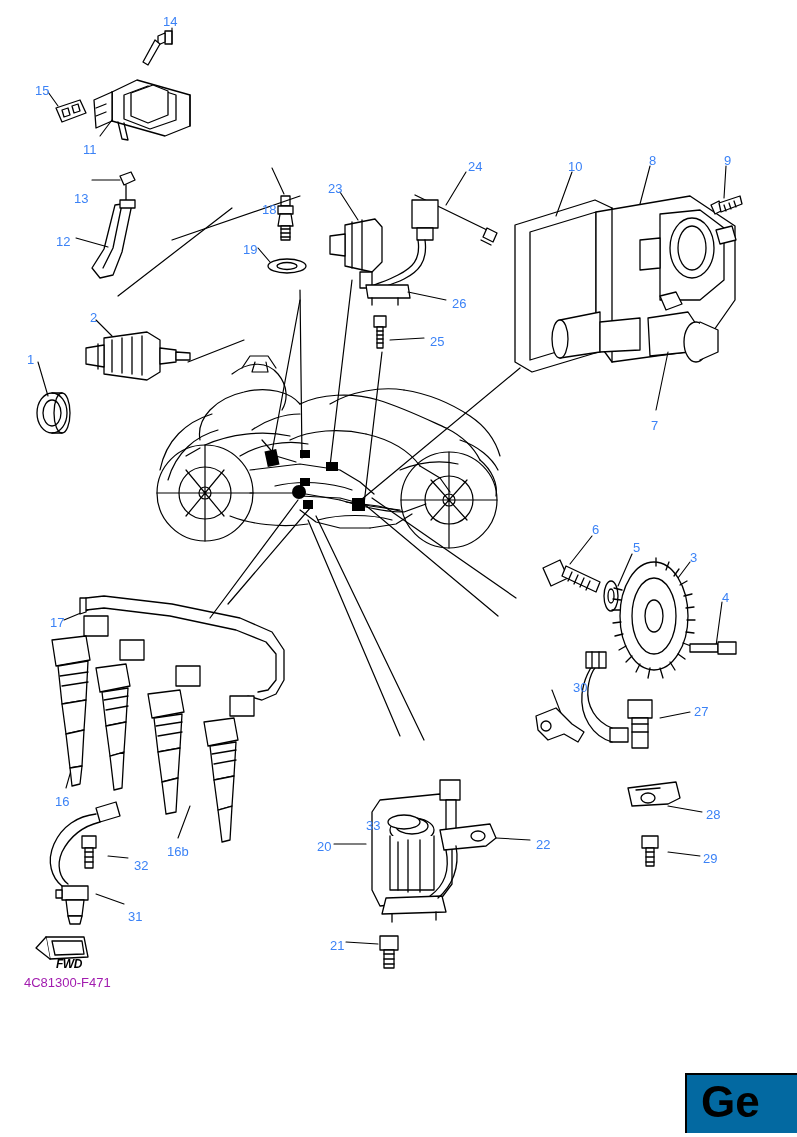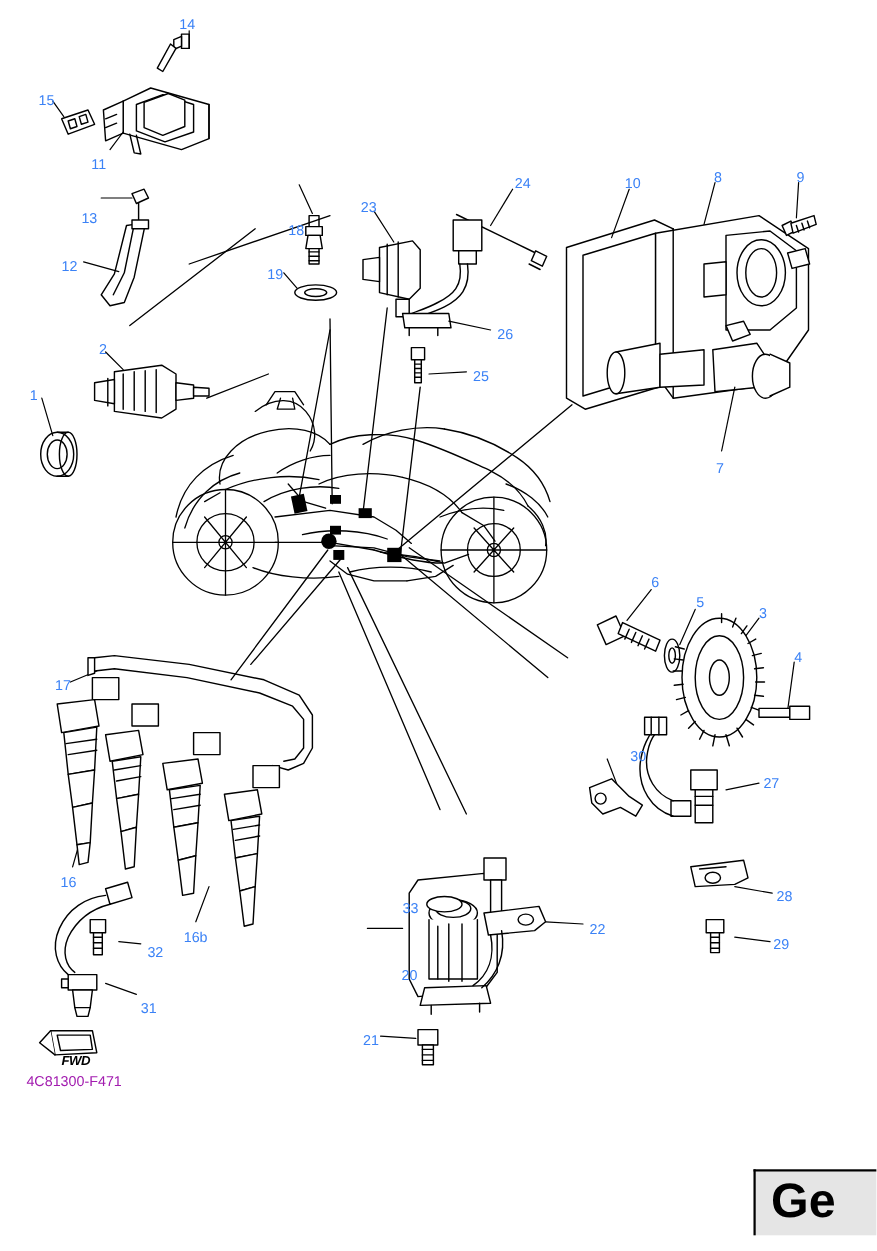--- a/index.html
+++ b/index.html
@@ -53,27 +53,27 @@
     font-family: "Liberation Sans", sans-serif;
     font-size: 12px;
     font-weight: bold;
     font-style: italic;
     color: #000000;
     letter-spacing: -0.5px;
   }
   .corner-box {
     position: absolute;
     right: 0px;
-    bottom: 14px;
+    bottom: 4px;
     width: 110px;
     height: 58px;
     border: 2px solid #000000;
     border-right: none;
     border-bottom: none;
-    background: #e5e5e5;
+    background: #0369a1;
     overflow: hidden;
   }
   .corner-box .corner-text {
     position: absolute;
     left: 14px;
     top: 2px;
     font-family: "Liberation Sans", sans-serif;
     font-size: 44px;
     font-weight: bold;
     color: #000000;
@@ -486,21 +486,21 @@
   <div class="callout" style="left:83px;  top:143px;">11</div>
   <div class="callout" style="left:56px;  top:235px;">12</div>
   <div class="callout" style="left:74px;  top:180px;margin-top:12px;">13</div>
   <div class="callout" style="left:163px; top:15px;">14</div>
   <div class="callout" style="left:35px;  top:84px;">15</div>
   <div class="callout" style="left:55px;  top:795px;">16</div>
   <div class="callout" style="left:167px; top:845px;">16b</div>
   <div class="callout" style="left:50px;  top:616px;">17</div>
   <div class="callout" style="left:262px; top:155px;margin-top:48px;">18</div>
   <div class="callout" style="left:243px; top:243px;">19</div>
-  <div class="callout" style="left:317px; top:880px;margin-left:48px;">20</div>
+  <div class="callout" style="left:317px; top:840px;">20</div>
   <div class="callout" style="left:330px; top:939px;">21</div>
   <div class="callout" style="left:536px; top:838px;">22</div>
   <div class="callout" style="left:328px; top:182px;">23</div>
   <div class="callout" style="left:468px; top:160px;">24</div>
   <div class="callout" style="left:430px; top:335px;">25</div>
   <div class="callout" style="left:452px; top:297px;">26</div>
   <div class="callout" style="left:694px; top:705px;">27</div>
   <div class="callout" style="left:706px; top:808px;">28</div>
   <div class="callout" style="left:703px; top:852px;">29</div>
   <div class="callout" style="left:538px; top:681px;margin-left:35px;">30</div>

